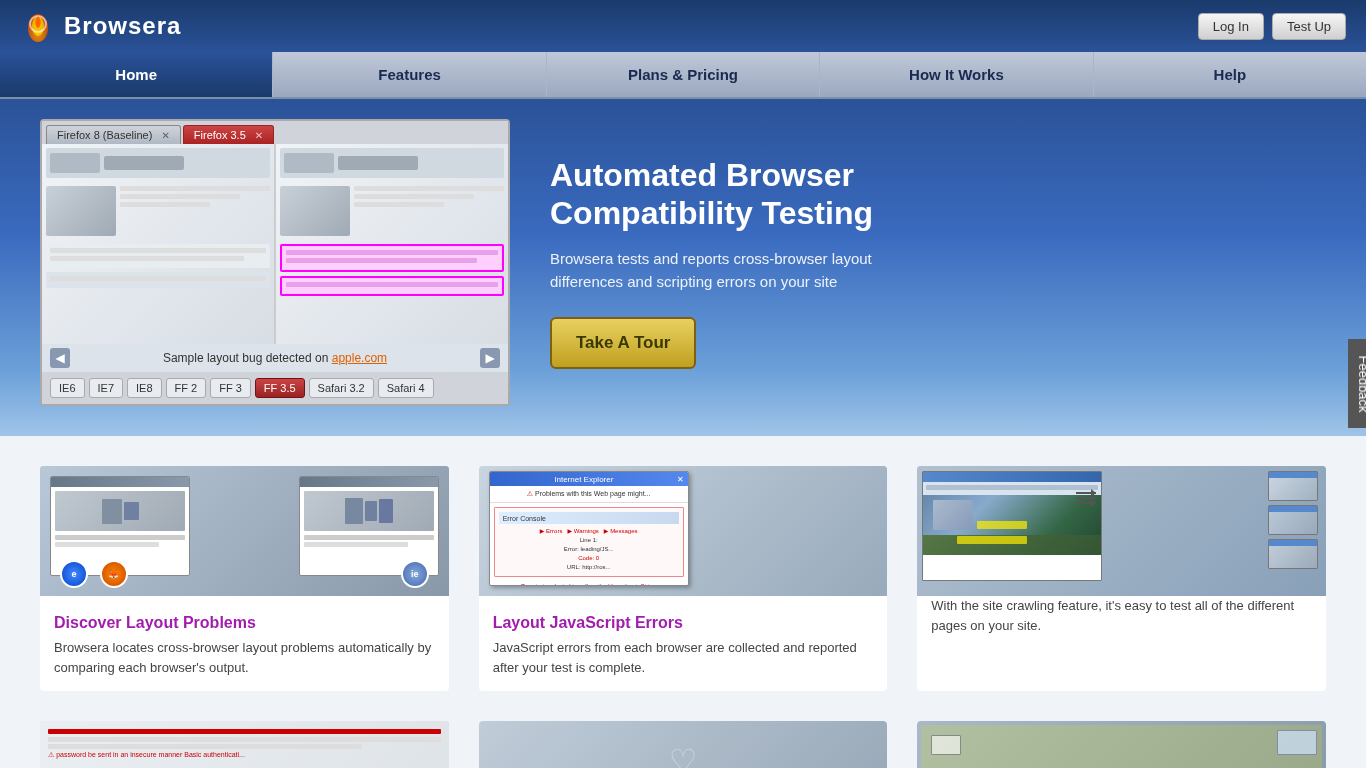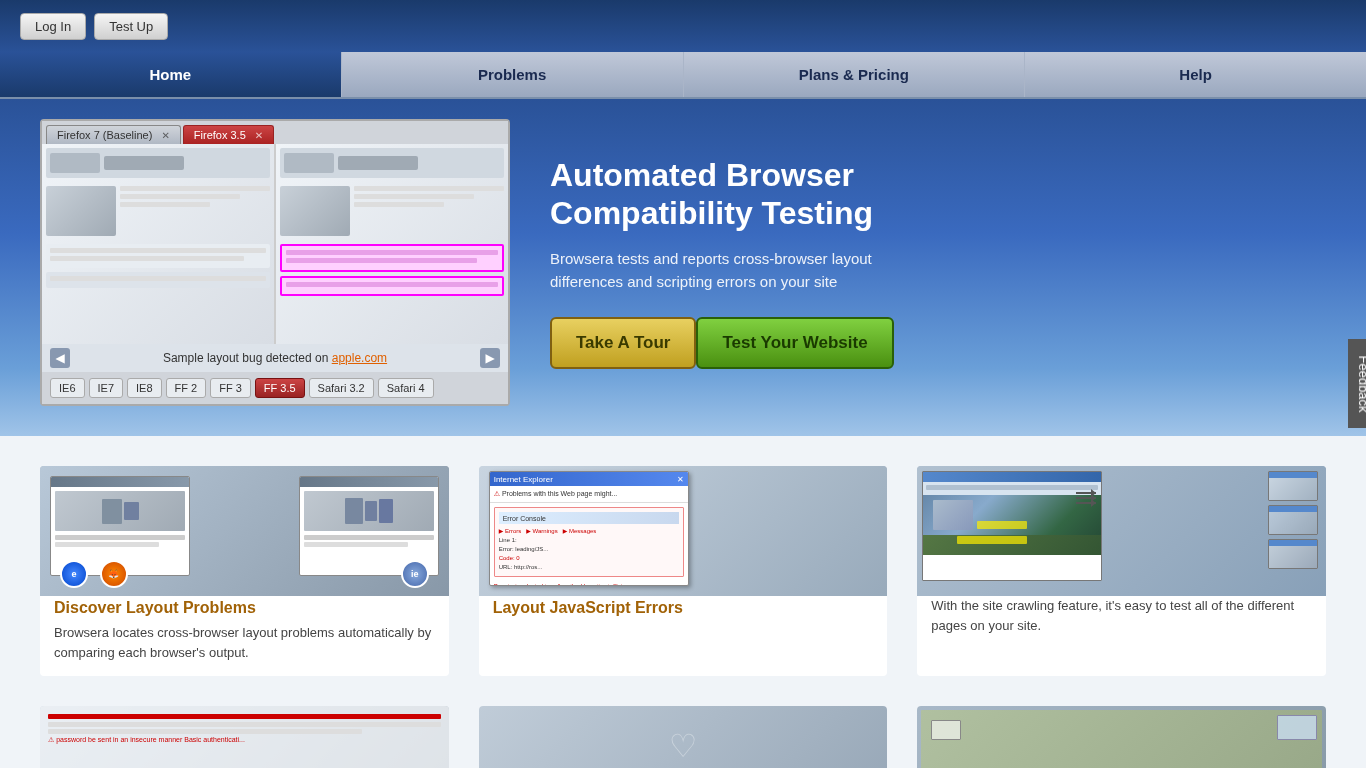--- a/index.html
+++ b/index.html
@@ -236,22 +236,22 @@
     }
     .feature-img-js {
       background: linear-gradient(135deg, #d0d8e0, #a0b0c0);
     }
     .feature-img-site {
       background: linear-gradient(135deg, #b0c0d0, #88a0b8);
     }
     .feature-title {
       font-size: 16px;
       font-weight: bold;
-      color: #a16207;
-      padding: 3px 14px 6px;
+      color: #a21caf;
+      padding: 18px 14px 6px;
     }
     .feature-desc {
       font-size: 13px;
       color: #444;
       padding: 0 14px 14px;
       line-height: 1.5;
     }
 
     
     #bottom-row {
@@ -295,39 +295,55 @@
       height: 5px;
       background: #ddd;
       margin-bottom: 3px;
       border-radius: 1px;
     }
   </style>
 </head>
 <body>
 
 <div id="header">
+  <div id="logo-area">
+    <svg id="logo-icon" viewBox="0 0 36 36">
+      <defs>
+        <radialGradient id="flameGrad" cx="50%" cy="70%" r="60%">
+          <stop offset="0%" stop-color="#ff9900"></stop>
+          <stop offset="100%" stop-color="#cc4400"></stop>
+        </radialGradient>
+      </defs>
+      <ellipse cx="18" cy="20" rx="10" ry="14" fill="url(#flameGrad)" opacity="0.9"></ellipse>
+      <ellipse cx="18" cy="18" rx="6" ry="10" fill="#ffdd00" opacity="0.7"></ellipse>
+      <circle cx="18" cy="16" r="8" fill="none" stroke="#ffffff" stroke-width="2" opacity="0.6"></circle>
+      <path d="M18 8 Q22 12 20 18 Q18 22 16 18 Q14 12 18 8Z" fill="#ff6600"></path>
+    </svg>
+    <span id="logo-text">Browsera</span>
+  </div>
   <div id="header-buttons">
     <button class="header-btn">Log In</button>
     <button class="header-btn">Test Up</button>
   </div>
 </div>
 
 <nav id="nav">
   <div class="nav-item active">Home</div>
-  <div class="nav-item">Problems</div>
+  <div class="nav-item">Features</div>
   <div class="nav-item">Plans &amp; Pricing</div>
+  <div class="nav-item">How It Works</div>
   <div class="nav-item">Help</div>
 </nav>
 
 <section id="hero">
 
   <div id="screenshot-viewer">
     <div id="viewer-tabs">
       <div class="viewer-tab">
-        <span>Firefox 7 (Baseline)</span>
+        <span>Firefox 8 (Baseline)</span>
         <span class="tab-x">✕</span>
       </div>
       <div class="viewer-tab active-tab">
         <span>Firefox 3.5</span>
         <span class="tab-x">✕</span>
       </div>
     </div>
     <div id="viewer-content">
 
       <div class="screenshot-pane">
@@ -398,21 +414,20 @@
       <button class="browser-tab-btn">Safari 3.2</button>
       <button class="browser-tab-btn">Safari 4</button>
     </div>
   </div>
 
   <div id="hero-text">
     <h1 id="hero-headline">Automated Browser<br>Compatibility Testing</h1>
     <p id="hero-desc">Browsera tests and reports cross-browser layout<br>differences and scripting errors on your site</p>
     <div id="hero-buttons">
       <button class="hero-btn btn-tour">Take A Tour</button>
-      <button class="hero-btn btn-test">Test Your Website</button>
     </div>
   </div>
 </section>
 
 <section id="features">
   <div id="features-grid">
 
     <div class="feature-card">
       <div class="feature-img">
         <div class="feature-img-layout">
@@ -446,21 +461,21 @@
           <div style="position:absolute;bottom:8px;left:60px;width:28px;height:28px;border-radius:50%;background:radial-gradient(circle,#ff8800,#cc4400);border:2px solid #fff;display:flex;align-items:center;justify-content:center;color:white;font-size:9px;">🦊</div>
           <div style="position:absolute;bottom:8px;right:20px;width:28px;height:28px;border-radius:50%;background:radial-gradient(circle,#88aadd,#4466aa);border:2px solid #fff;display:flex;align-items:center;justify-content:center;color:white;font-size:9px;font-weight:bold;">ie</div>
         </div>
       </div>
       <div class="feature-title">Discover Layout Problems</div>
       <div class="feature-desc">Browsera locates cross-browser layout problems automatically by comparing each browser's output.</div>
     </div>
 
     <div class="feature-card">
       <div class="feature-img feature-img-js">
-        <div style="position:absolute;left:0;top:0;right:0;bottom:0;background:linear-gradient(135deg,#c8d4e0,#98aabb);">
+        <div style="position:absolute;left:0;top:0;right:0;bottom:0;background:linear-gradient(135deg,#c8d4e0,#98aabb);text-align:center;">
 
           <div style="position:absolute;left:10px;top:5px;width:200px;height:115px;background:white;border:1px solid #888;border-radius:2px;box-shadow:2px 2px 4px rgba(0,0,0,0.3);overflow:hidden;">
             <div style="height:14px;background:linear-gradient(to right,#3366cc,#5588ee);display:flex;align-items:center;padding:0 4px;gap:3px;">
               <span style="color:white;font-size:8px;flex:1;">Internet Explorer</span>
               <span style="color:white;font-size:8px;">✕</span>
             </div>
             <div style="padding:4px;font-size:7px;color:#333;border-bottom:1px solid #ddd;">
               <span style="color:#cc0000;">⚠</span> Problems with this Web page might...
             </div>
 
@@ -476,20 +491,21 @@
                 <div>URL: http://ros...</div>
               </div>
             </div>
             <div style="padding:2px 4px;font-size:6px;color:#cc0000;">
               Permission denied to call method Location.toString
             </div>
           </div>
         </div>
       </div>
       <div class="feature-title">Layout JavaScript Errors</div>
+      <div class="feature-desc">JavaScript errors from each browser are collected and reported after your test is complete.</div>
     </div>
 
     <div class="feature-card">
       <div class="feature-img feature-img-site">
         <div style="position:absolute;left:0;top:0;right:0;bottom:0;background:linear-gradient(135deg,#b0c0d0,#88a0b8);">
 
           <div style="position:absolute;left:5px;top:5px;width:180px;height:110px;background:white;border:1px solid #777;border-radius:1px;overflow:hidden;">
             <div style="height:10px;background:linear-gradient(to right,#5588cc,#3366aa);"></div>
             <div style="padding:3px;background:#d8e4f0;">
               <div style="height:5px;background:#b0c0d0;border-radius:1px;margin-bottom:2px;"></div>

